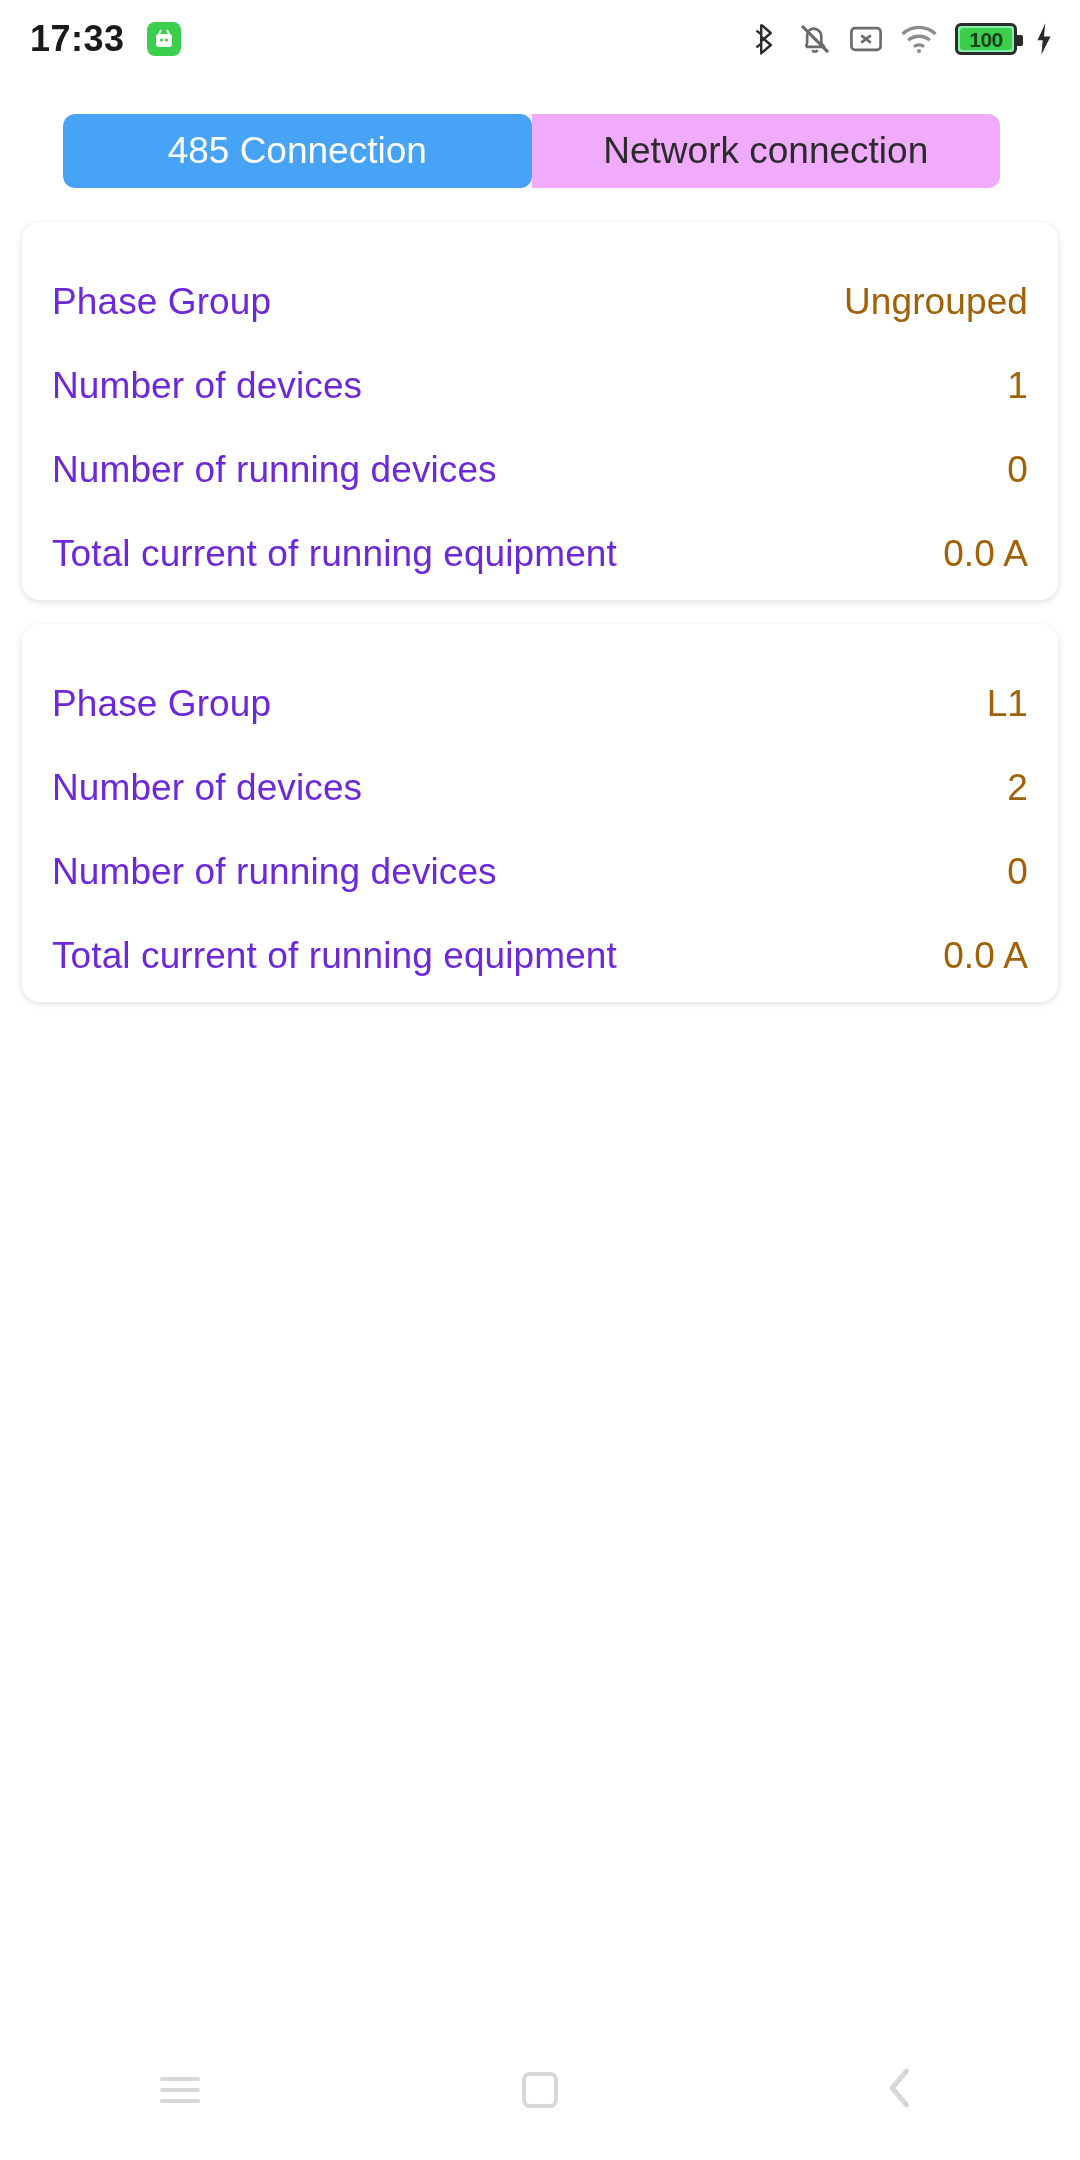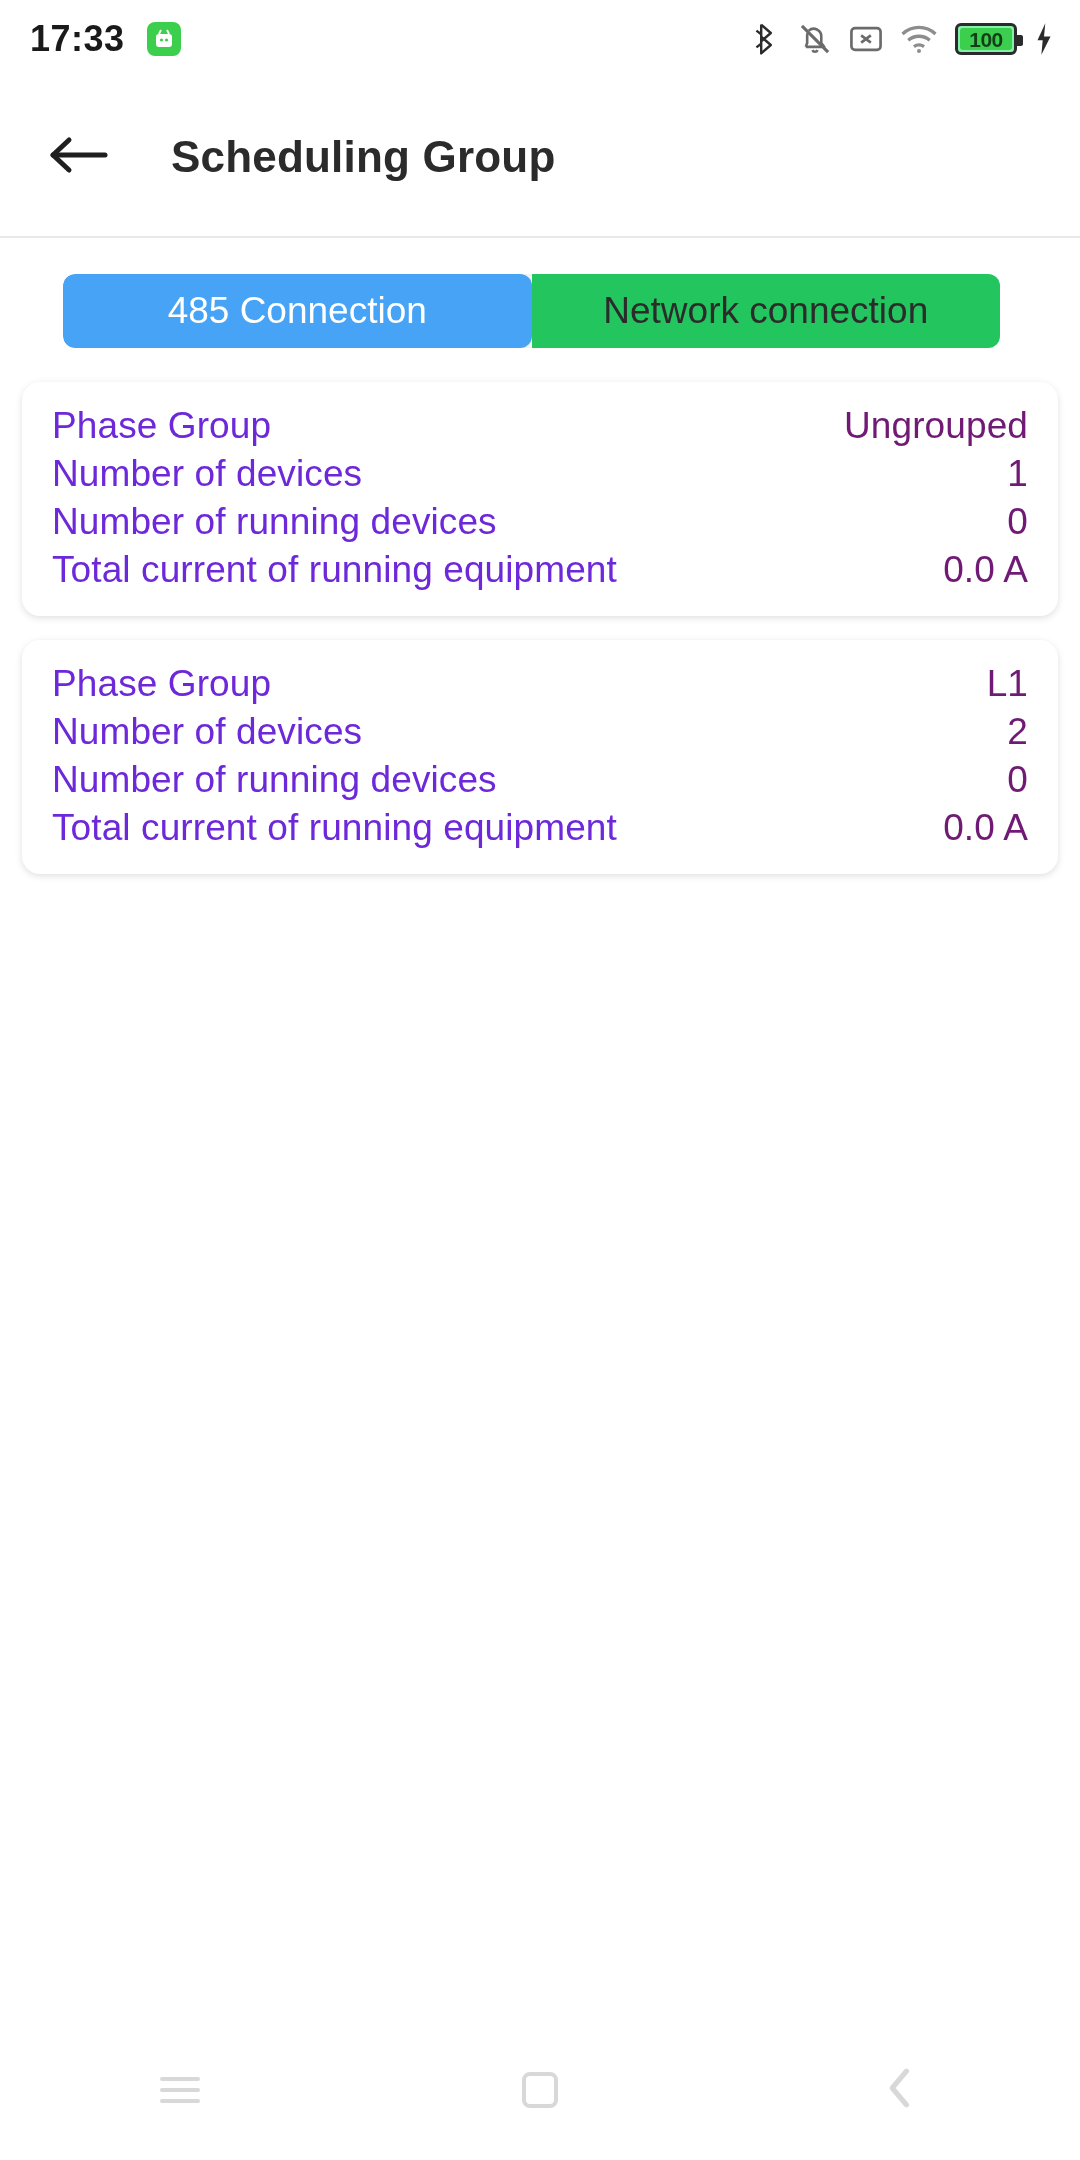--- a/index.html
+++ b/index.html
@@ -129,21 +129,21 @@
     overflow: hidden;
   }
   .tab {
     flex: 1 1 0;
     display: flex;
     align-items: center;
     justify-content: center;
     font-size: 37px;
     color: #2b2b2b;
     cursor: pointer;
-    background: #22c55e;
+    background: #f0abfc;
   }
   .tab.active {
     background: #46a3f5;
     color: #ffffff;
     border-radius: 12px;
   }
 
   
   .content {
     flex: 1 1 auto;
@@ -163,23 +163,24 @@
     justify-content: space-between;
     padding: 3px 0;
   }
   .row .lbl {
     font-size: 37px;
     color: #6d28d9;
     letter-spacing: 0.1px;
   }
   .row .val {
     font-size: 37px;
-    color: #701a75;
+    color: #a16207;
     letter-spacing: 0.1px;
     text-align: right;
+    margin-top: 36px;
   }
 
   
   .nav-bar {
     flex: 0 0 140px;
     display: flex;
     align-items: center;
     justify-content: space-around;
     background: #ffffff;
   }
@@ -256,31 +257,20 @@
         <span class="pct">100</span>
       </span>
       <span class="ic">
         <svg width="20" height="34" viewBox="0 0 14 26">
           <path d="M8 1 L2 14 h4 L5 25 L12 11 H7 Z" fill="#2b2b2b"></path>
         </svg>
       </span>
     </div>
   </div>
 
-  <div class="title-bar">
-    <div class="back-btn">
-      <span>
-        <svg width="62" height="44" viewBox="0 0 62 44">
-          <path d="M58 22 H6" stroke="#1f1f1f" stroke-width="5" stroke-linecap="round"></path>
-          <path d="M22 7 L6 22 L22 37" fill="none" stroke="#1f1f1f" stroke-width="5" stroke-linecap="round" stroke-linejoin="round"></path>
-        </svg>
-      </span>
-    </div>
-    <div class="page-title">Scheduling Group</div>
-  </div>
 
   <div class="tabs-wrap">
     <div class="tabs">
       <div class="tab active">485 Connection</div>
       <div class="tab">Network connection</div>
     </div>
   </div>
 
   <div class="content">
 

